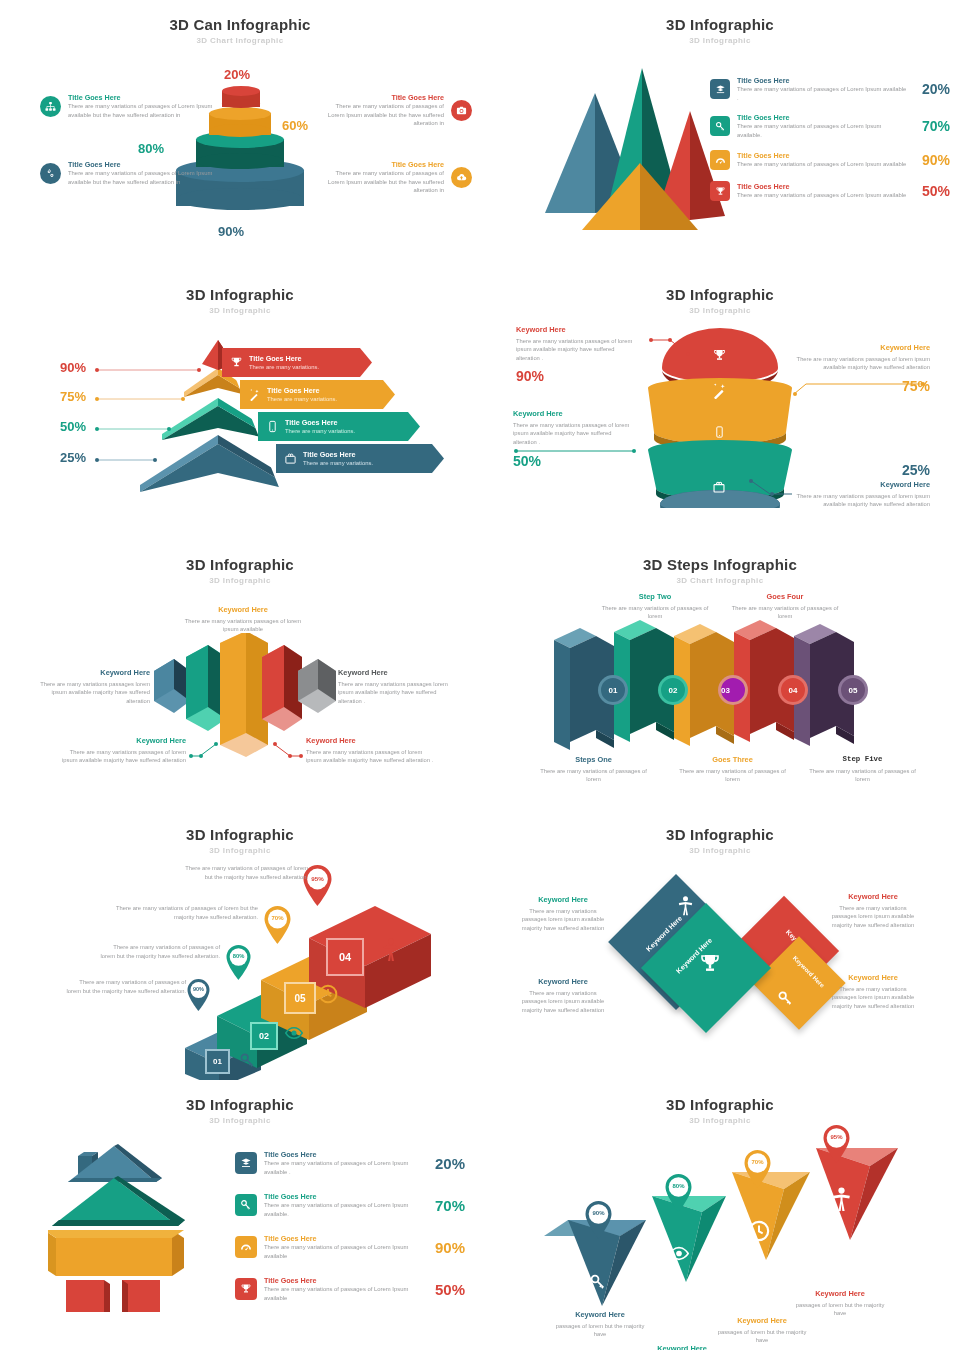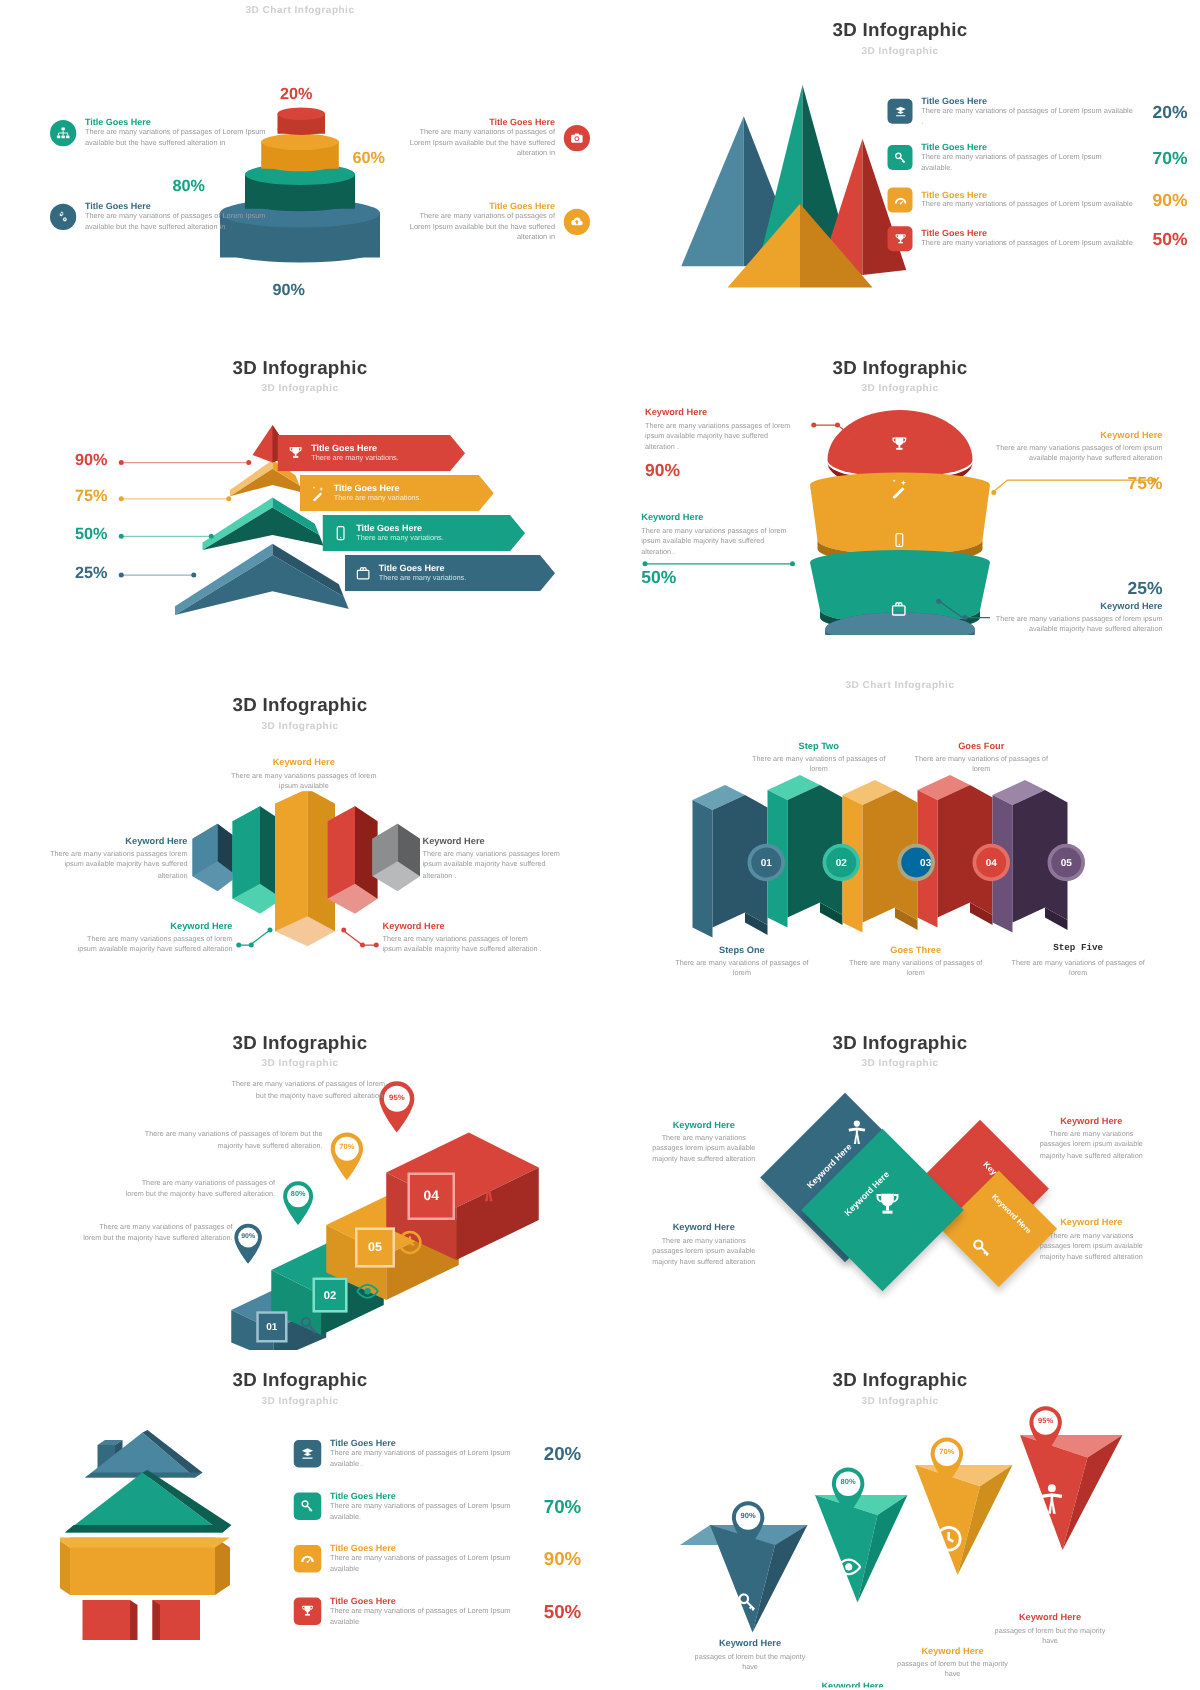--- a/index.html
+++ b/index.html
@@ -30,20 +30,21 @@
 
   .row-item { display: flex; align-items: center; gap: 7px; }
   .numbox { position: absolute; display: flex; align-items: center; justify-content: center; color: #fff; font-weight: bold; }
 </style>
 </head>
 <body>
 
 <div class="grid">
 
 <div class="panel">
+  <div class="p-title">3D Can Infographic</div>
   <div class="p-sub">3D Chart Infographic</div>
 
   <div class="abs" style="left:176px;top:159px;width:128px;height:55px;">
     <div style="position:absolute;left:0;top:11px;width:128px;height:36px;background:#34697f;"></div>
     <div style="position:absolute;left:0;top:29px;width:128px;height:22px;border-radius:50%;background:#34697f;"></div>
     <div style="position:absolute;left:0;top:0px;width:128px;height:23px;border-radius:50%;background:#3d7791;"></div>
   </div>
   <div class="abs" style="left:196px;top:131px;width:88px;height:44px;">
     <div style="position:absolute;left:0;top:8px;width:88px;height:28px;background:#0d5f52;"></div>
     <div style="position:absolute;left:0;top:22px;width:88px;height:16px;border-radius:50%;background:#0d5f52;"></div>
@@ -491,20 +492,21 @@
   </div>
   <svg class="abs" width="32" height="20" style="left:272px;top:200px;">
         <polyline points="2,4 18,16 30,16" fill="none" stroke="#d8443a" stroke-width="1"></polyline>
         <circle cx="3" cy="4" r="2" fill="#d8443a"></circle>
         <circle cx="18" cy="16" r="2" fill="#d8443a"></circle>
         <circle cx="29" cy="16" r="2" fill="#d8443a"></circle>
       </svg>
 </div>
 
 <div class="panel">
+  <div class="p-title">3D Steps Infographic</div>
   <div class="p-sub">3D Chart Infographic</div>
 
   <svg class="abs" width="340" height="145" viewBox="0 0 340 145" style="left:72px;top:80px;">
     <g>
       <polygon points="2,20 28,8 44,16 18,28" fill="#6aa1b5"></polygon>
       <polygon points="2,20 18,28 18,130 2,122" fill="#34697f"></polygon>
       <polygon points="18,28 44,16 44,110 18,122" fill="#2b566a"></polygon>
       <polygon points="44,110 62,120 62,128 44,118" fill="#1f4554"></polygon>
       <polygon points="44,16 62,26 62,120 44,110" fill="#2b566a"></polygon>
     </g>
@@ -537,21 +539,21 @@
       <polygon points="284,12 302,22 302,116 284,106" fill="#3e2b48"></polygon>
     </g>
   </svg>
 
   <div class="abs" style="left:118px;top:135px;width:30px;height:30px;border-radius:50%;border:3px solid rgba(106,161,181,.65);background:#34697f;display:flex;align-items:center;justify-content:center;color:#fff;font-size:8px;font-weight:bold;">
         <span>01</span>
       </div>
   <div class="abs" style="left:178px;top:135px;width:30px;height:30px;border-radius:50%;border:3px solid rgba(79,209,176,.65);background:#16a085;display:flex;align-items:center;justify-content:center;color:#fff;font-size:8px;font-weight:bold;">
         <span>02</span>
       </div>
-  <div class="abs" style="left:238px;top:135px;width:30px;height:30px;border-radius:50%;border:3px solid rgba(245,193,114,.7);background:#0369a1;display:flex;align-items:center;justify-content:flex-end;color:#fff;font-size:8px;font-weight:bold;">
+  <div class="abs" style="left:238px;top:135px;width:30px;height:30px;border-radius:50%;border:3px solid rgba(245,193,114,.7);background:#a21caf;display:flex;align-items:center;justify-content:flex-start;color:#fff;font-size:8px;font-weight:bold;">
         <span>03</span>
       </div>
   <div class="abs" style="left:298px;top:135px;width:30px;height:30px;border-radius:50%;border:3px solid rgba(232,130,122,.7);background:#d8443a;display:flex;align-items:center;justify-content:center;color:#fff;font-size:8px;font-weight:bold;">
         <span>04</span>
       </div>
   <div class="abs" style="left:358px;top:135px;width:30px;height:30px;border-radius:50%;border:3px solid rgba(156,134,168,.7);background:#6b5177;display:flex;align-items:center;justify-content:center;color:#fff;font-size:8px;font-weight:bold;">
         <span>05</span>
       </div>
 
   <div class="abs" style="left:120px;top:52px;width:110px;text-align:center;">

